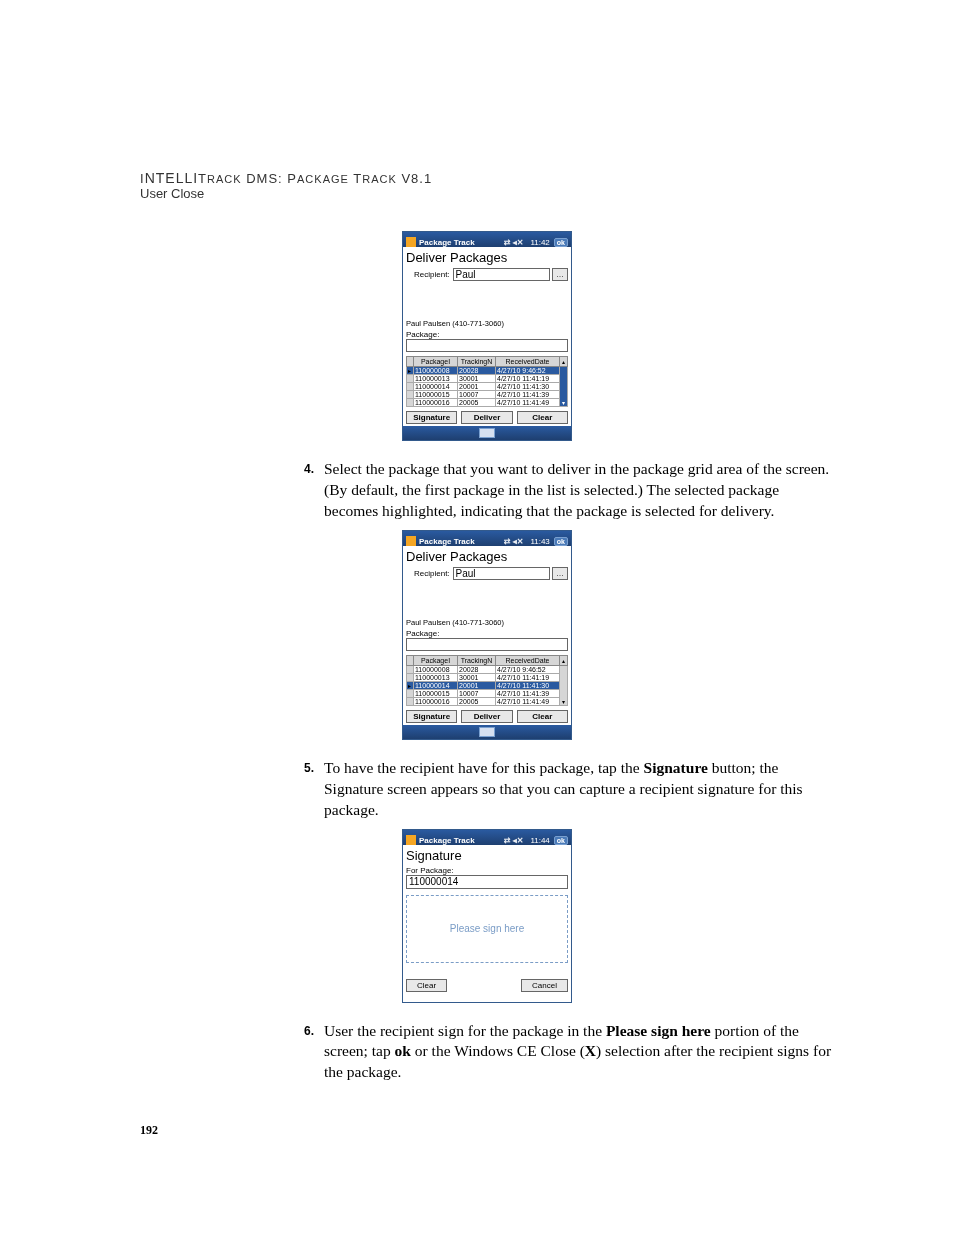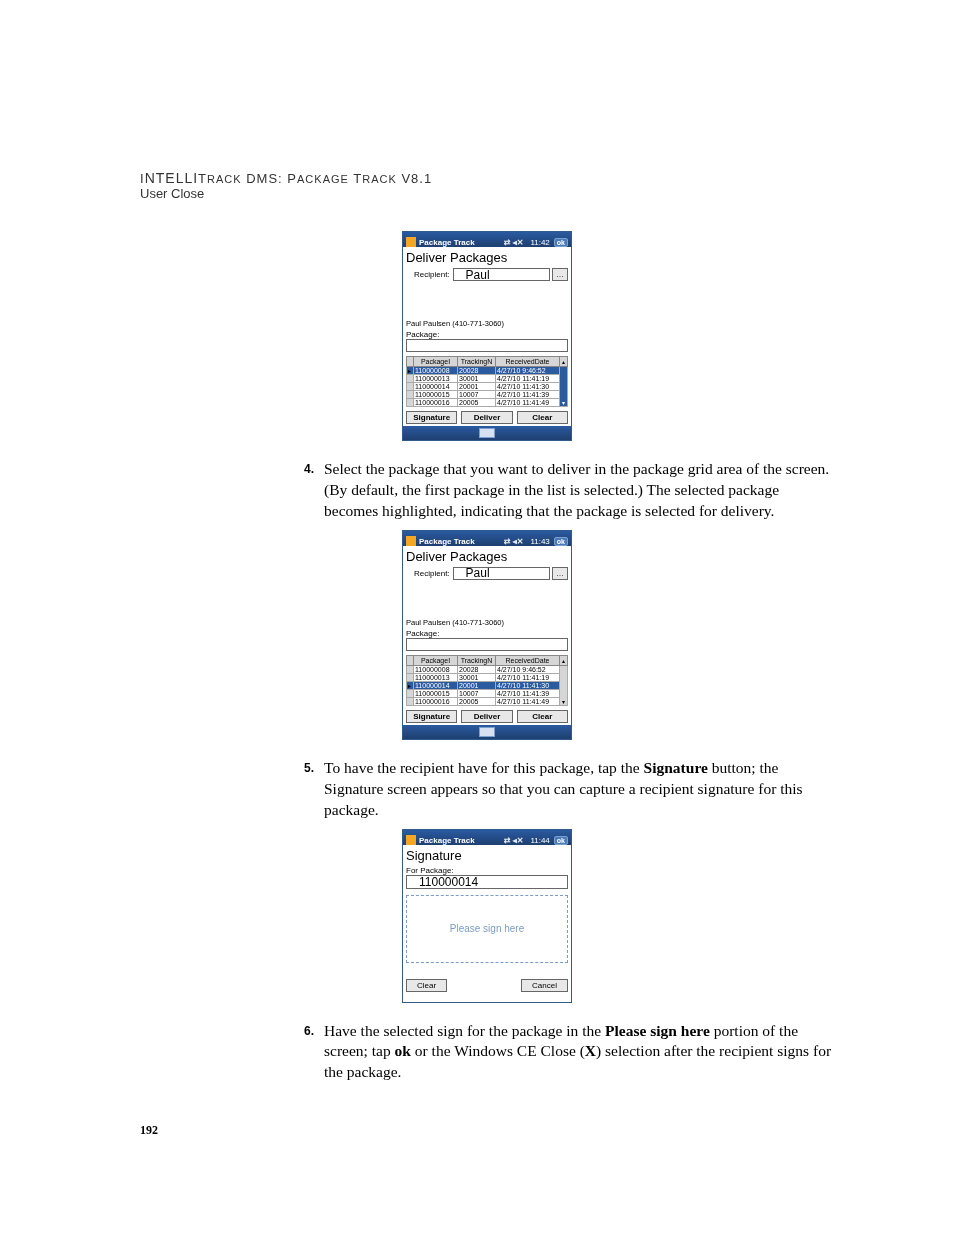--- a/index.html
+++ b/index.html
@@ -65,22 +65,22 @@
     font-size: 8px; margin-right: 3px; opacity: .9;
   }
   .pda-body { padding: 2px 3px; }
   .pda-subtitle { font-size: 13px; padding: 1px 0 3px 0; }
   .pda-row { display: flex; align-items: center; margin-bottom: 2px; margin-left: 8px; }
   .pda-label { font-size: 8px; margin-right: 3px; }
   .pda-input {
     border: 1px solid #666;
     height: 11px;
     flex: 1;
-    padding: 0 12px;
-    font-size: 12px;
+    padding: 0 2px;
+    font-size: 10px;
     background: #fff;
     display: flex;
     align-items: center;
   }
   .pda-ellipsis {
     width: 14px; height: 11px; border: 1px solid #666; margin-left: 2px;
     display: flex; align-items: center; justify-content: center;
     background: #e8e8e8; font-size: 8px;
   }
   .pda-smalltext { font-size: 7.5px; margin-bottom: 2px; margin-top: 38px; }
@@ -410,21 +410,21 @@
         </div>
       </div>
     </div>
   </div>
 
   <div class="step-container">
     <ol class="steps">
       <li>
         <div class="step-num">6.</div>
         <div class="step-body">
-          <span>Have the selected sign for the package in the </span><b>Please sign here</b><span> portion of the screen; tap </span><b>ok</b><span> or the Windows CE Close (</span><b>X</b><span>) selection after the recipient signs for the package.</span>
+          <span>User the recipient sign for the package in the </span><b>Please sign here</b><span> portion of the screen; tap </span><b>ok</b><span> or the Windows CE Close (</span><b>X</b><span>) selection after the recipient signs for the package.</span>
         </div>
       </li>
     </ol>
   </div>
 
   <div class="page-num">192</div>
 
 </div>
 
 </body></html>

